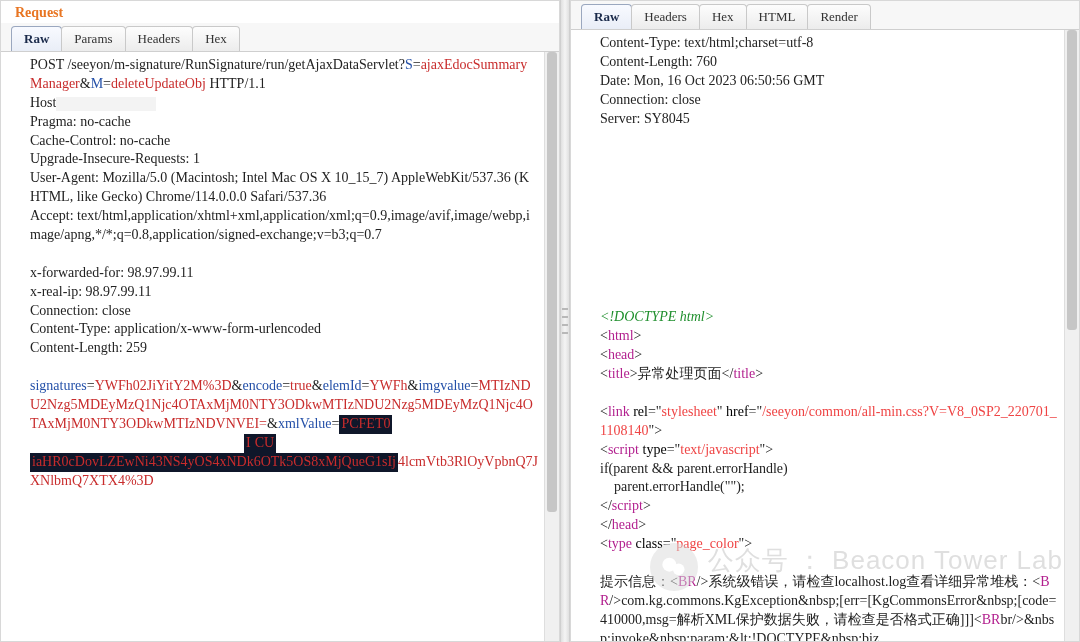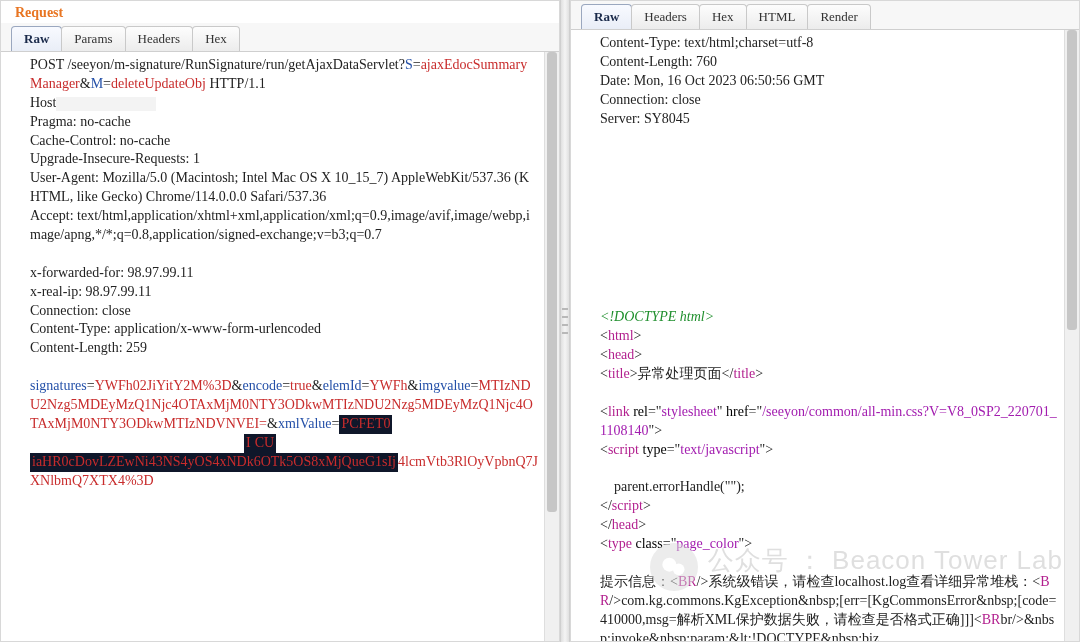--- a/index.html
+++ b/index.html
@@ -104,21 +104,21 @@
   .thumb-left { top: 0; height: 460px; }
   .thumb-right { top: 0; height: 300px; }
 
   .badge { background:#f3f3f3; display:inline-block; min-width:100px; height:14px; vertical-align:middle; }
   .gray-wash { background:#0f172a; display:inline-block; padding:0 2px; }
 
   .c-red { color:#c82c2c; }
   .c-blue { color:#2450a8; }
   .c-purple { color:#b21f8e; }
   .c-green { color:#1f8f2d; font-style: italic; }
-  .c-darkblue { color:#a21caf;text-align:center; }
+  .c-darkblue { color:#ef4444;text-align:center; }
   .c-teal { color:#000000; }
 
   .resp-headers { margin-bottom: 180px; }
 
   
   .watermark {
     position: absolute;
     right: 16px; bottom: 50px;
     display: flex;
     align-items: flex-start;
@@ -203,21 +203,21 @@
           <span>Connection: close</span><br>
           <span>Server: SY8045</span>
         </div>
         <span class="c-green">&lt;!DOCTYPE html&gt;</span><br>
         &lt;<span class="c-purple">html</span>&gt;<br>
         &lt;<span class="c-purple">head</span>&gt;<br>
         &lt;<span class="c-purple">title</span>&gt;<span>异常处理页面</span>&lt;/<span class="c-purple">title</span>&gt;<br>
         <br>
         &lt;<span class="c-purple">link</span> <span class="c-teal">rel</span>="<span class="c-darkblue">stylesheet</span>" <span class="c-teal">href</span>="<span class="c-darkblue">/seeyon/common/all-min.css?V=V8_0SP2_220701_1108140</span>"<span>&gt;</span><br>
         &lt;<span class="c-purple">script</span> <span class="c-teal">type</span>="<span class="c-darkblue">text/javascript</span>"&gt;<br>
-        <br>
+        <span>if(parent &amp;&amp; parent.errorHandle)</span><br>
         <span style="white-space:pre;">    parent.errorHandle("");</span><br>
         &lt;/<span class="c-purple">script</span>&gt;<br>
         &lt;/<span class="c-purple">head</span>&gt;<br>
         &lt;<span class="c-purple">type</span> <span class="c-teal">class</span>="<span class="c-darkblue">page_color</span>"&gt;<br>
         <br>
         <span>提示信息：</span>&lt;<span class="c-purple">BR</span>/&gt;<span>系统级错误，请检查localhost.log查看详细异常堆栈：</span>&lt;<span class="c-purple">BR</span>/&gt;<span>com.kg.commons.KgException&amp;nbsp;[err=[KgCommonsError&amp;nbsp;[code=410000,msg=解析XML保护数据失败，请检查是否格式正确]]]</span><span>&lt;</span><span class="c-purple">BR</span><span>br/‎&gt;&amp;nbsp;invoke&amp;nbsp;param:&amp;lt;!DOCTYPE&amp;nbsp;biz</span>
       </div>
       <div class="vscroll">
         <div class="thumb thumb-right"></div>
       </div>

